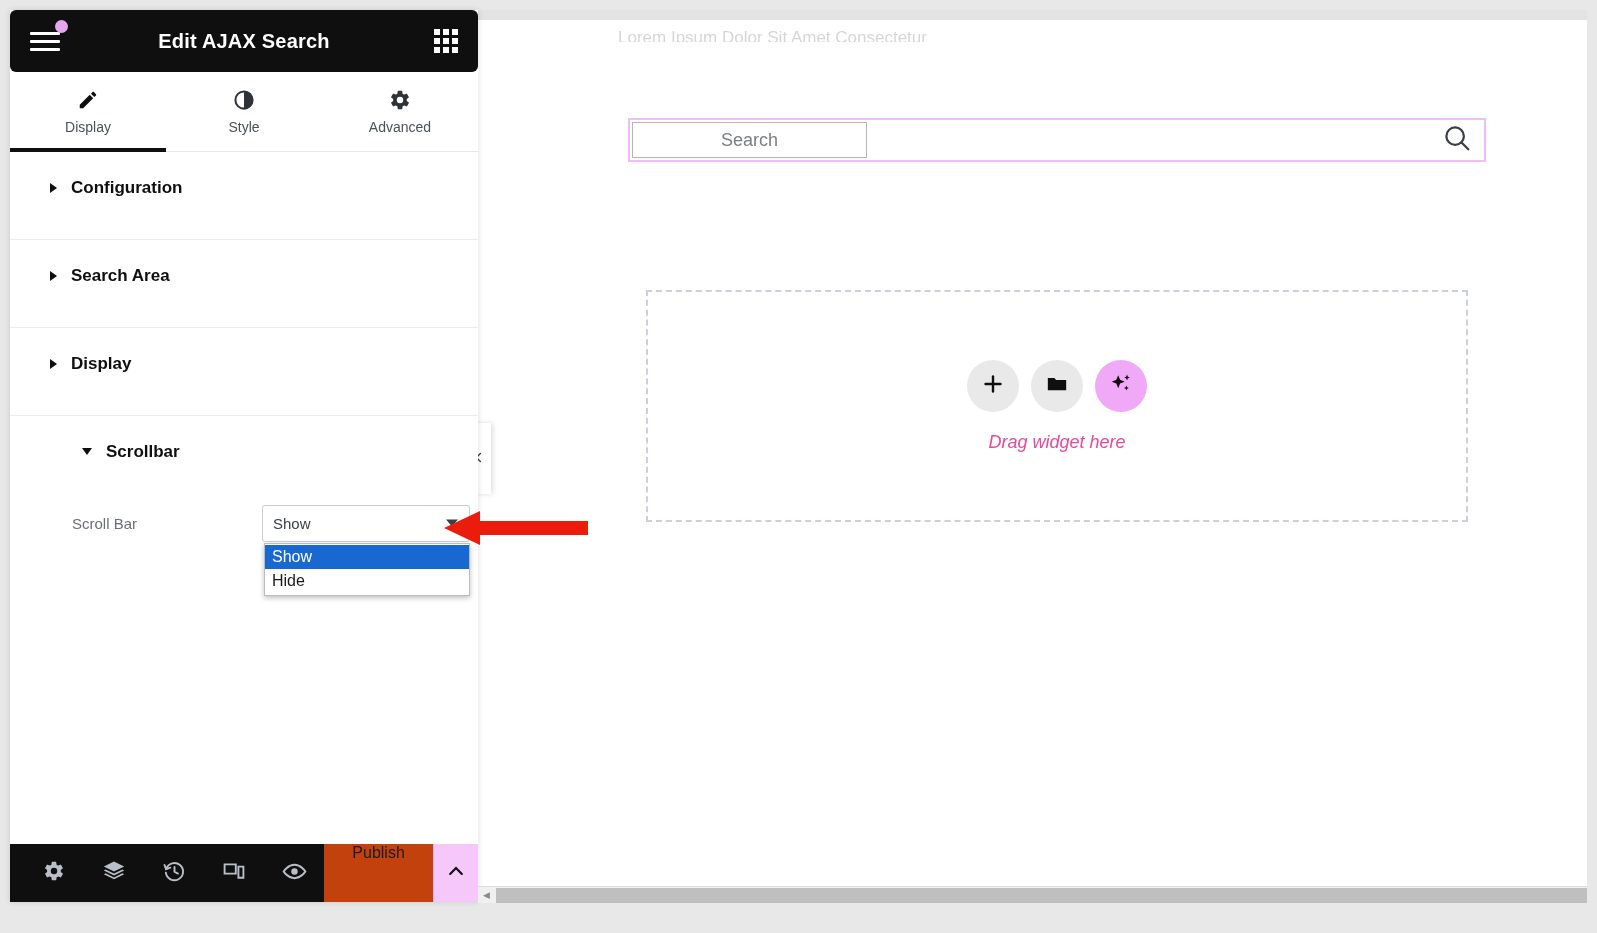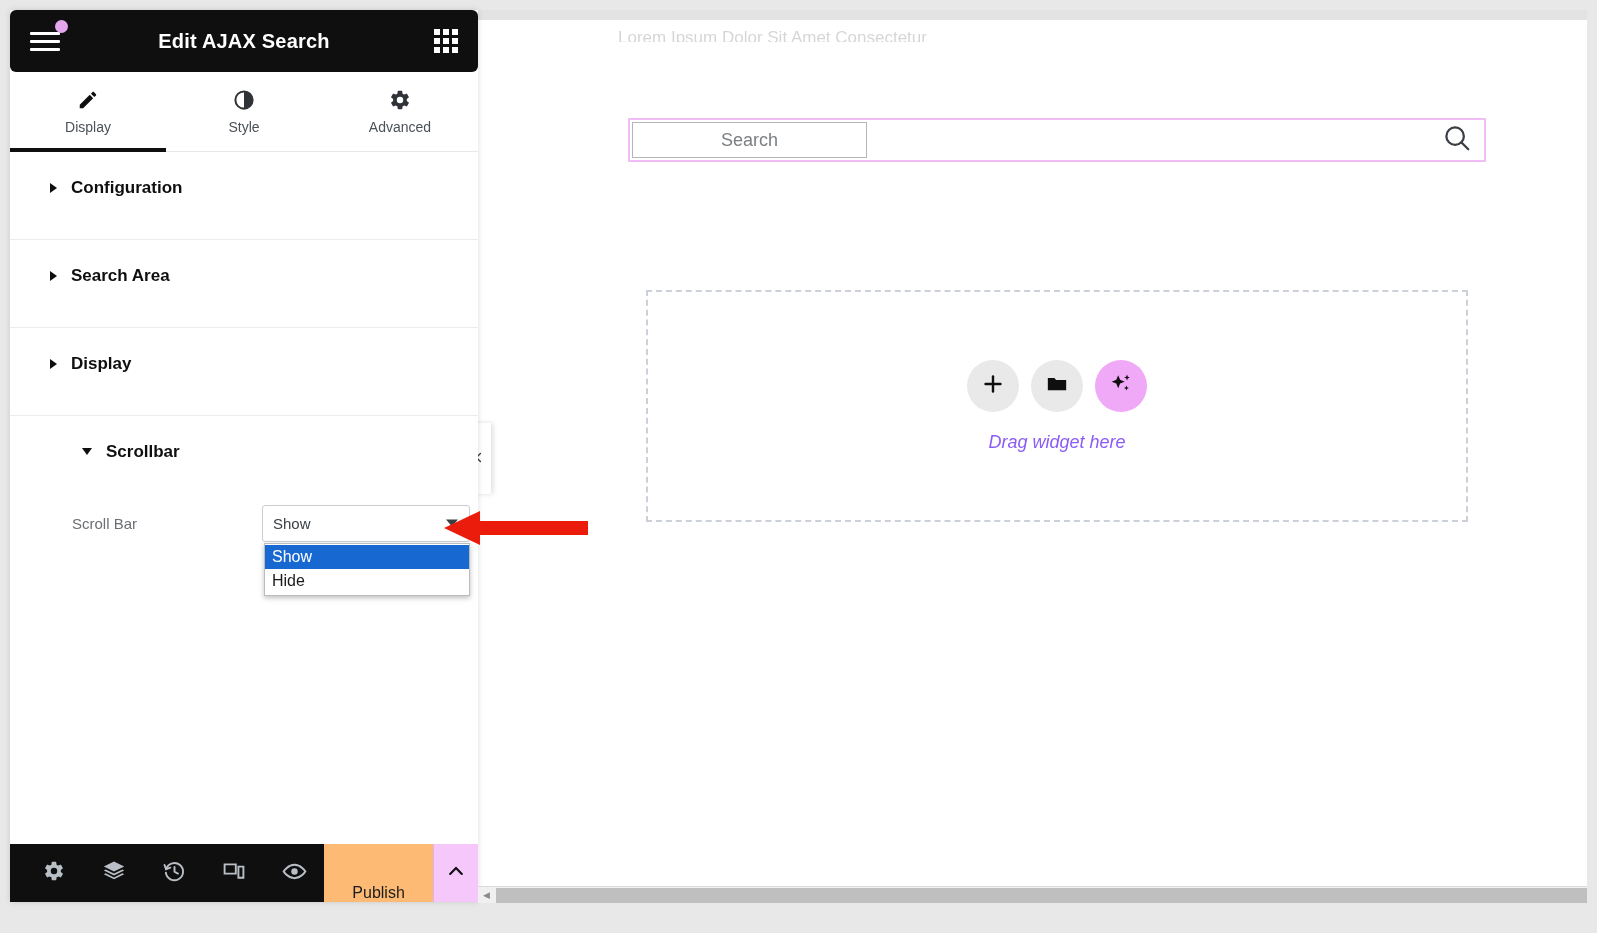--- a/index.html
+++ b/index.html
@@ -166,22 +166,22 @@
   .footer-icons {
     display: flex; align-items: center;
     flex: 1 1 auto; padding-left: 14px; gap: 0;
   }
   .fbtn {
     width: 60px; height: 58px;
     display: flex; align-items: center; justify-content: center;
     cursor: pointer;
   }
   .publish-btn {
-    width: 112px; background: #fdba74;
-    display: flex; align-items: flex-end; justify-content: center;
+    width: 112px; background: #c2410c;
+    display: flex; align-items: flex-start; justify-content: center;
     color: #1c1c1e; font-size: 16px; cursor: pointer;
   }
   .publish-caret {
     width: 46px; background: #f5c7fb;
     border-left: 1px solid #e4b0ec;
     display: flex; align-items: center; justify-content: center;
     cursor: pointer;
   }
 
   
@@ -252,21 +252,21 @@
   }
   .dz-btns { display: flex; gap: 12px; }
   .dz-circle {
     width: 52px; height: 52px; border-radius: 50%;
     background: #e9e9ea;
     display: flex; align-items: center; justify-content: center;
     cursor: pointer;
   }
   .dz-circle.ai { background: #f0a9f7; }
   .dz-text {
-    font-size: 18px; color: #8b5cf6;
+    font-size: 18px; color: #ec4899;
     font-style: italic;
   }
 
   
   #red-arrow {
     position: absolute;
     left: 440px; top: 506px;
     width: 150px; height: 44px;
     z-index: 80; pointer-events: none;
   }

